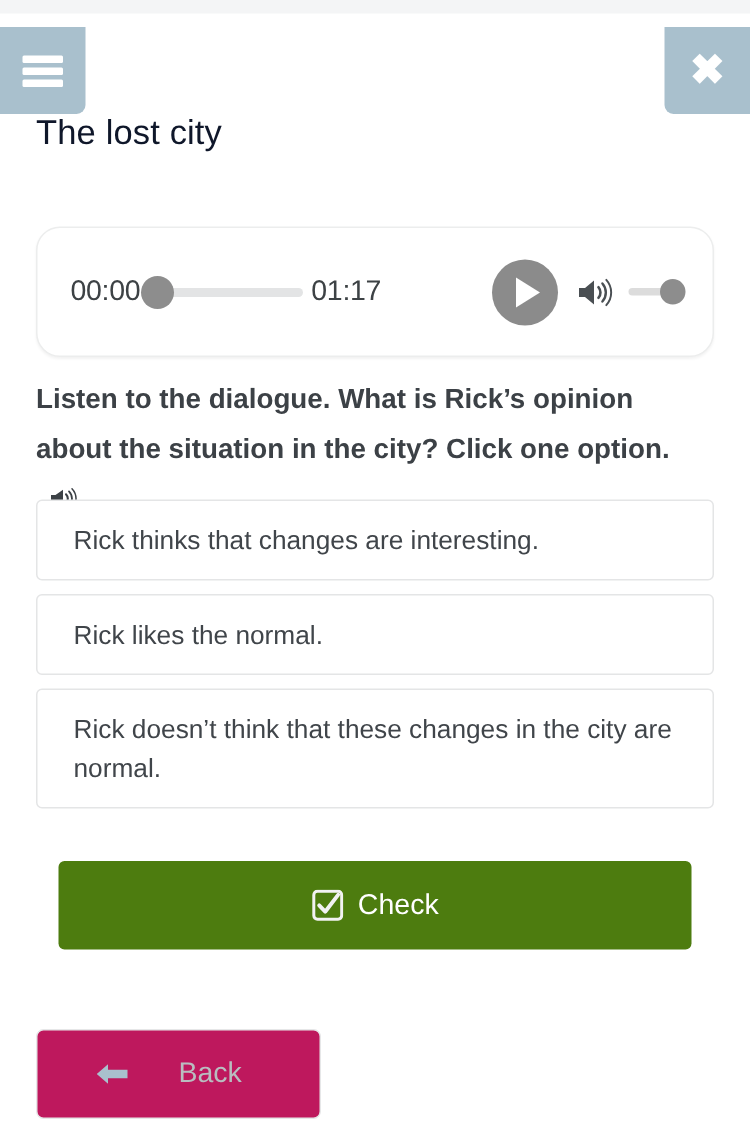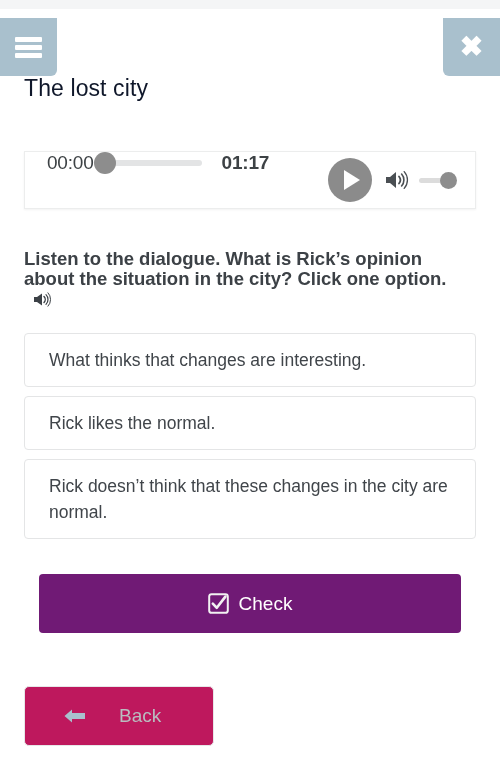--- a/index.html
+++ b/index.html
@@ -94,36 +94,37 @@
     letter-spacing: 0.1px;
     white-space: nowrap;
   }
 
   
   .audio-card {
     position: absolute;
     top: 151px;
     left: 24px;
     width: 452px;
-    height: 58px;
+    height: 87px;
     box-sizing: border-box;
     background: #ffffff;
     border: 1px solid #eceded;
-    border-radius: 0;
+    border-radius: 16px;
     box-shadow: 0 1px 2px rgba(0,0,0,0.055);
     display: flex;
+    align-items: center;
   }
   .time-label {
     font-size: 19px;
     color: #3d4245;
     letter-spacing: -0.2px;
     white-space: nowrap;
   }
   .time-current { margin-left: 22px; }
-  .time-total   { margin-left: 20px; font-weight: bold; }
+  .time-total   { margin-left: 6px; }
 
   .seek-wrap {
     position: relative;
     width: 108px;
     height: 22px;
     margin-left: 0px;
     display: flex;
     align-items: center;
   }
   .seek-track {
@@ -201,21 +202,21 @@
   }
 
   
   .question {
     position: absolute;
     top: 249px;
     left: 24px;
     width: 452px;
     font-size: 18.5px;
     font-weight: bold;
-    line-height: 20px;
+    line-height: 33px;
     color: #3c4146;
   }
   .question-speaker {
     display: inline-block;
     vertical-align: -3px;
     margin-left: 9px;
   }
 
   
   .options {
@@ -238,21 +239,21 @@
     cursor: pointer;
   }
 
   
   .check-button {
     position: absolute;
     top: 574px;
     left: 39px;
     width: 422px;
     height: 59px;
-    background: #701a75;
+    background: #4d7c0f;
     border: none;
     border-radius: 4px;
     color: #ffffff;
     font-size: 19px;
     font-family: "Liberation Sans", "DejaVu Sans", sans-serif;
     display: flex;
     align-items: center;
     justify-content: center;
     cursor: default;
   }
@@ -352,21 +353,21 @@
     <svg width="19" height="17" viewBox="0 0 19 17" aria-hidden="true">
       <path d="M1 6 h3 L9 2.5 v12 L4 11 H1 Z" fill="#3c4146"></path>
       <path d="M11 5.5 a4.3 4.3 0 0 1 0 6" stroke="#3c4146" stroke-width="1.4" fill="none" stroke-linecap="round"></path>
       <path d="M13 3.6 a7 7 0 0 1 0 9.8" stroke="#3c4146" stroke-width="1.2" fill="none" stroke-linecap="round"></path>
       <path d="M15 1.8 a9.7 9.7 0 0 1 0 13.4" stroke="#3c4146" stroke-width="1" fill="none" stroke-linecap="round"></path>
     </svg>
   </span>
 </div>
 
 <div class="options">
-  <div class="option">What thinks that changes are interesting.</div>
+  <div class="option">Rick thinks that changes are interesting.</div>
   <div class="option">Rick likes the normal.</div>
   <div class="option">Rick doesn’t think that these changes in the city are normal.</div>
 </div>
 
 <button class="check-button">
   <span class="check-icon">
     <svg width="21" height="21" viewBox="0 0 21 21" aria-hidden="true">
       <rect x="1.2" y="1.2" width="18.6" height="18.6" rx="2.4" fill="none" stroke="#f2f2f2" stroke-width="2"></rect>
       <path d="M4.8 10.6 L8.8 14.8 L17.4 3.6" fill="none" stroke="#f2f2f2" stroke-width="2.6" stroke-linecap="round" stroke-linejoin="round"></path>
     </svg>

